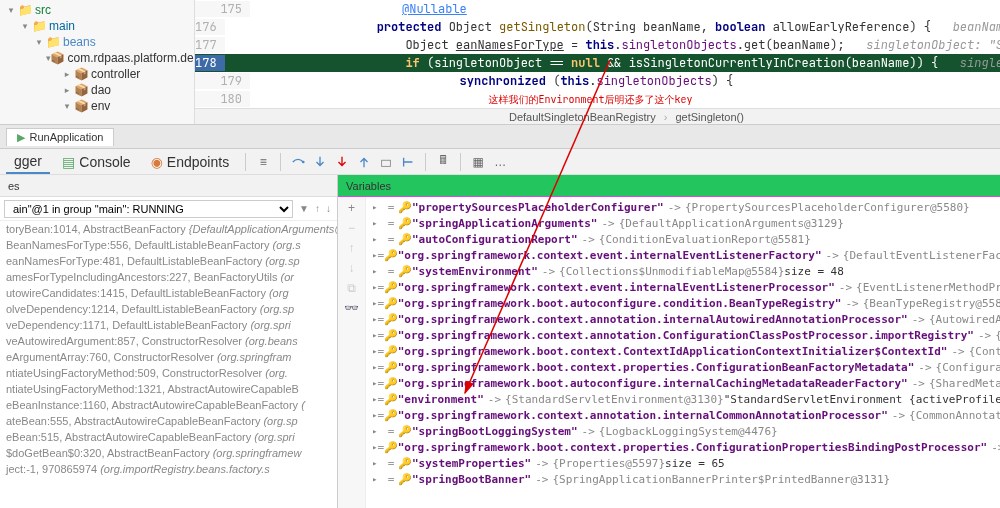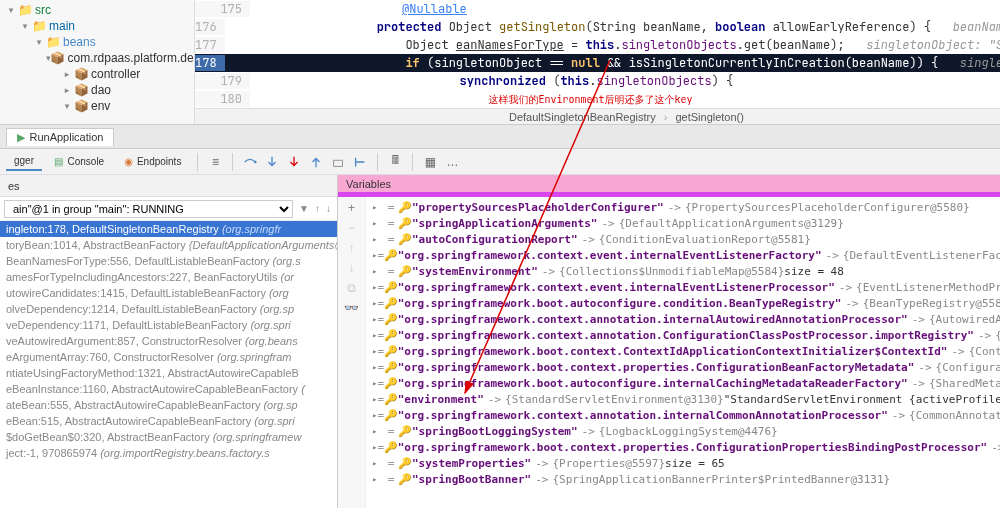--- a/index.html
+++ b/index.html
@@ -10,61 +10,61 @@
 .tree-item { display: flex; align-items: center; padding: 1px 0; white-space: nowrap; }
 .tree-arrow { width: 14px; text-align: center; color: #888; font-size: 9px; cursor: pointer; }
 .tree-icon { width: 14px; text-align: center; margin-right: 3px; }
 .tree-label { color: #333; }
 
 .editor-area { flex: 1; display: flex; flex-direction: column; background: #fff; overflow: hidden; justify-content: flex-end; }
 .code-lines { font-family: "JetBrains Mono", Consolas, monospace; font-size: 12px; }
 .code-line { display: flex; height: 18px; align-items: center; }
 .gutter { width: 55px; text-align: right; padding-right: 8px; color: #b0b0b0; background: #f7f7f7; position: relative; }
 .code-text { flex: 1; white-space: pre; padding-left: 8px; }
-.code-line.bp { background: #0f172a; }
+.code-line.bp { background: #14532d; }
 .code-line.bp .code-text { color: #fff; }
 .code-line.bp .gutter { background: #3d6ba7; color: #fff; }
 .kw { color: #000080; font-weight: bold; }
 .ann { color: #3b82f6; text-decoration: underline; }
 .mth { color: #7a5a00; }
 .fld { color: #660e7a; font-weight: normal; }
 .cmt { color: #999; font-style: italic; }
 .bp .kw { color: #ffc66d; }
 .red-note { color: #d00; font-size: 10px; }
 
 .breadcrumb-bar { height: 22px; background: #f2f2f2; border-top: 1px solid #ddd; display: flex; align-items: center; padding-left: 310px; font-size: 11px; color: #555; }
 .breadcrumb-bar span { padding: 0 4px; }
 .breadcrumb-sep { color: #aaa; }
 
 .run-tab-bar { height: 24px; background: #e8e8e8; border-bottom: 1px solid #ccc; display: flex; align-items: center; padding-left: 6px; font-size: 11px; }
 .run-tab { display: flex; align-items: center; gap: 4px; background: #fff; border: 1px solid #ccc; border-bottom: none; padding: 2px 10px; }
 .green-arrow { color: #59a869; }
 
 .debug-toolbar { height: 26px; background: #f2f2f2; border-bottom: 1px solid #ddd; display: flex; align-items: center; padding: 0 6px; gap: 4px; }
-.dt-tab { padding: 3px 8px; font-size: 10px; display: flex; align-items: center; gap: 4px; }
+.dt-tab { padding: 3px 8px; font-size: 14px; display: flex; align-items: center; gap: 4px; }
 .dt-tab.active { border-bottom: 2px solid #4a88c7; }
 .dt-sep { width: 1px; height: 18px; background: #ccc; margin: 0 4px; }
 .dt-icon { width: 18px; height: 18px; display: flex; align-items: center; justify-content: center; color: #666; cursor: pointer; }
 .dt-icon svg { width: 14px; height: 14px; }
 
 .debug-body { display: flex; height: calc(508px - 125px - 24px - 26px); }
 .frames-panel { width: 338px; border-right: 1px solid #ccc; display: flex; flex-direction: column; background: #fff; }
 .frames-header { height: 22px; background: #f2f2f2; border-bottom: 1px solid #ddd; padding-left: 8px; display: flex; align-items: center; font-size: 11px; }
 .thread-row { height: 24px; display: flex; align-items: center; padding: 0 4px; border-bottom: 1px solid #eee; }
 .thread-select { flex: 1; font-size: 11px; border: 1px solid #ccc; padding: 1px 4px; background: #fff; }
 .thread-btns { display: flex; gap: 2px; padding-left: 4px; }
 .thread-btns span { color: #888; cursor: pointer; font-size: 10px; padding: 0 2px; }
 .frames-list { flex: 1; overflow: hidden; font-size: 11px; }
 .frame-item { padding: 2px 6px; white-space: nowrap; color: #888; }
 .frame-item.sel { background: #3874d1; color: #fff; }
 .frame-item .pkg { font-style: italic; }
 .frame-item.sel .pkg { color: #c8dcff; }
 
 .vars-panel { flex: 1; display: flex; flex-direction: column; overflow: hidden; }
-.vars-header { height: 22px; background: #f9a8d4; border-bottom: 5px solid #d946ef; padding-left: 8px; display: flex; align-items: center; font-size: 11px; }
+.vars-header { height: 22px; background: #22c55e; border-bottom: 1px solid #d946ef; padding-left: 8px; display: flex; align-items: center; font-size: 11px; }
 .vars-body { flex: 1; display: flex; overflow: hidden; }
 .vars-gutter { width: 28px; background: #f7f7f7; border-right: 1px solid #eee; display: flex; flex-direction: column; align-items: center; padding-top: 4px; gap: 6px; }
 .vars-gutter span { color: #888; font-size: 12px; cursor: pointer; }
 .vars-list { flex: 1; overflow: hidden; font-family: Consolas, monospace; font-size: 11px; padding: 2px 0; }
 .var-row { display: flex; align-items: center; height: 16px; white-space: nowrap; padding-left: 6px; }
 .var-arrow { width: 12px; color: #888; font-size: 9px; }
 .var-eq { width: 14px; color: #999; text-align: center; }
 .var-key { width: 14px; text-align: center; }
 .var-name { color: #660e7a; font-weight: bold; }
 .var-arrow2 { color: #888; padding: 0 4px; }
@@ -217,29 +217,30 @@
       </div>
     <div class="thread-row">
       <select class="thread-select"><option>ain"@1 in group "main": RUNNING</option></select>
       <div class="thread-btns">
         <span>▼</span>
         <span>↑</span>
         <span>↓</span>
       </div>
     </div>
     <div class="frames-list" id="frameslist">
-        <div class="frame-item sel">ingleton:178, DefaultSingletonBeanRegistry <span class="pkg">(org.springfr</span></div>
         <div class="frame-item">toryBean:1014, AbstractBeanFactory <span class="pkg">{DefaultApplicationArguments@3129}</span></div>
         <div class="frame-item">BeanNamesForType:556, DefaultListableBeanFactory <span class="pkg">(org.s</span></div>
+        <div class="frame-item">eanNamesForType:481, DefaultListableBeanFactory <span class="pkg">(org.sp</span></div>
         <div class="frame-item">amesForTypeIncludingAncestors:227, BeanFactoryUtils <span class="pkg">(or</span></div>
         <div class="frame-item">utowireCandidates:1415, DefaultListableBeanFactory <span class="pkg">(org</span></div>
         <div class="frame-item">olveDependency:1214, DefaultListableBeanFactory <span class="pkg">(org.sp</span></div>
         <div class="frame-item">veDependency:1171, DefaultListableBeanFactory <span class="pkg">(org.spri</span></div>
         <div class="frame-item">veAutowiredArgument:857, ConstructorResolver <span class="pkg">(org.beans</span></div>
         <div class="frame-item">eArgumentArray:760, ConstructorResolver <span class="pkg">(org.springfram</span></div>
+        <div class="frame-item">ntiateUsingFactoryMethod:509, ConstructorResolver <span class="pkg">(org.</span></div>
         <div class="frame-item">ntiateUsingFactoryMethod:1321, AbstractAutowireCapableB<span class="pkg"></span></div>
         <div class="frame-item">eBeanInstance:1160, AbstractAutowireCapableBeanFactory <span class="pkg">(</span></div>
         <div class="frame-item">ateBean:555, AbstractAutowireCapableBeanFactory <span class="pkg">(org.sp</span></div>
         <div class="frame-item">eBean:515, AbstractAutowireCapableBeanFactory <span class="pkg">(org.spri</span></div>
         <div class="frame-item">$doGetBean$0:320, AbstractBeanFactory <span class="pkg">(org.springframew</span></div>
         <div class="frame-item">ject:-1, 970865974 <span class="pkg">(org.importRegistry.beans.factory.s</span></div>
       </div>
   </div>
   <div class="vars-panel">
     <div class="vars-header">

